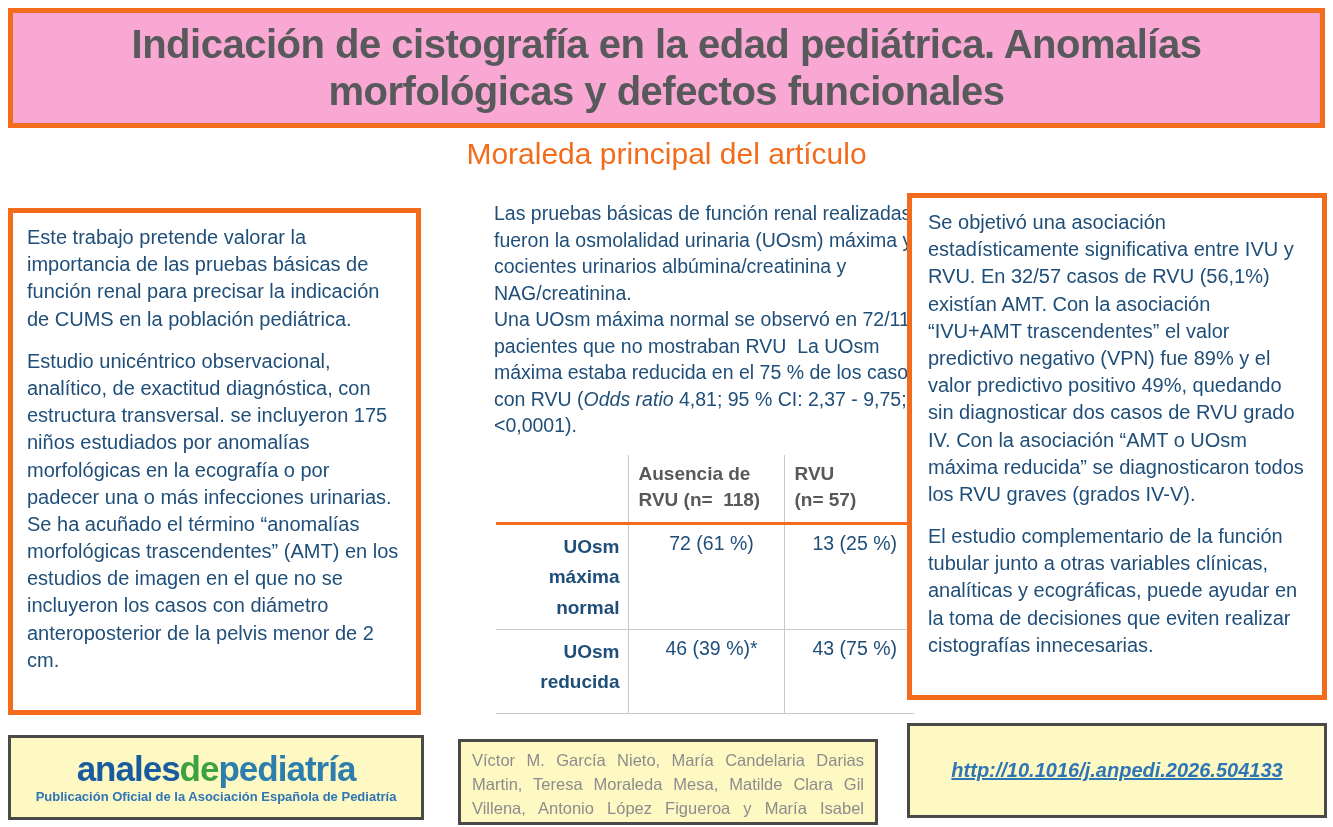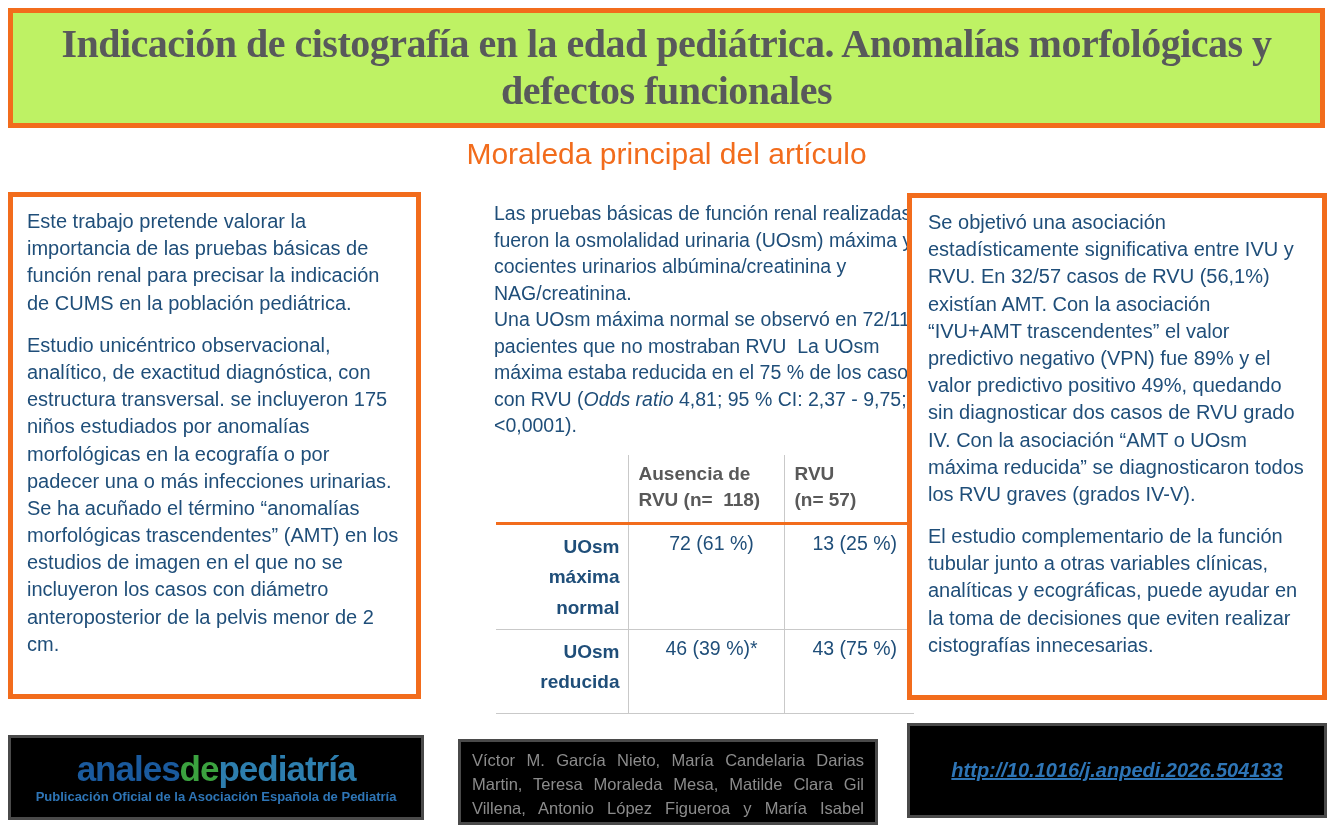--- a/index.html
+++ b/index.html
@@ -19,39 +19,39 @@
   body{
     width:1333px;height:827px;background:#ffffff;
     font-family:"Liberation Sans","DejaVu Sans",sans-serif;
   }
   .page{position:relative;width:1333px;height:827px;overflow:hidden;background:#ffffff;}
 
   
   .title-box{
     position:absolute;left:8px;top:8px;width:1317px;height:120px;
     border:5px solid var(--accent-orange);box-sizing:border-box;
-    display:flex;align-items:center;justify-content:center;background:#bef264;font-family:Liberation Serif, serif;
+    display:flex;align-items:center;justify-content:center;background:#f9a8d4;
   }
   .title-box h1{
     margin:0;padding:0 30px;text-align:center;
     font-size:40px;font-weight:700;color:var(--title-gray);
     line-height:1.17;letter-spacing:-0.5px;
   }
   .subtitle{
     position:absolute;left:0;top:137px;width:100%;margin:0;
     text-align:center;font-size:30px;font-weight:400;color:var(--accent-orange);
   }
 
   
   .side-box{
     position:absolute;box-sizing:border-box;background:#fff;
     border:5px solid var(--accent-orange);
     padding:11px 14px;
   }
-  .side-box.left{left:8px;top:192px;width:413px;height:507px;}
+  .side-box.left{left:8px;top:208px;width:413px;height:507px;}
   .side-box.right{left:907px;top:193px;width:420px;height:507px;padding:11px 16px;}
   .side-box p{
     margin:0 0 15px 0;font-size:20px;line-height:1.36;color:var(--body-blue);font-weight:500;
   }
 
   
   .middle-col{position:absolute;left:456px;top:200px;width:452px;margin-left:38px;}
   .mid-text{
     margin:0;font-size:19.5px;line-height:1.36;color:var(--body-blue);
     white-space:pre-wrap;font-weight:500;
@@ -80,21 +80,21 @@
   .mid-table tbody tr{vertical-align:top;}
   .mid-table tbody td{
     font-size:19.5px;color:var(--body-blue);text-align:center;
     padding:7px 4px 6px 15px;font-weight:500;
   }
   .mid-table tr.r1 th,.mid-table tr.r1 td{height:88px;}
   .mid-table tr.r2 th,.mid-table tr.r2 td{height:84px;}
 
   
   .footer-box{
-    position:absolute;box-sizing:border-box;background:#000000;
+    position:absolute;box-sizing:border-box;background:#fef9c3;
     border:3px solid var(--footer-border-gray);
   }
   .logo-box{left:8px;top:735px;width:416px;height:85px;
     display:flex;flex-direction:column;align-items:center;justify-content:center;}
   .logo-word{font-size:35px;font-weight:700;letter-spacing:-1px;line-height:1.05;}
   .logo-word .p1{color:var(--logo-blue-dark);}
   .logo-word .p2{color:var(--logo-green);}
   .logo-word .p3{color:var(--logo-blue-light);}
   .logo-tagline{font-size:13px;font-weight:700;color:var(--link-blue);margin-top:2px;}
 

